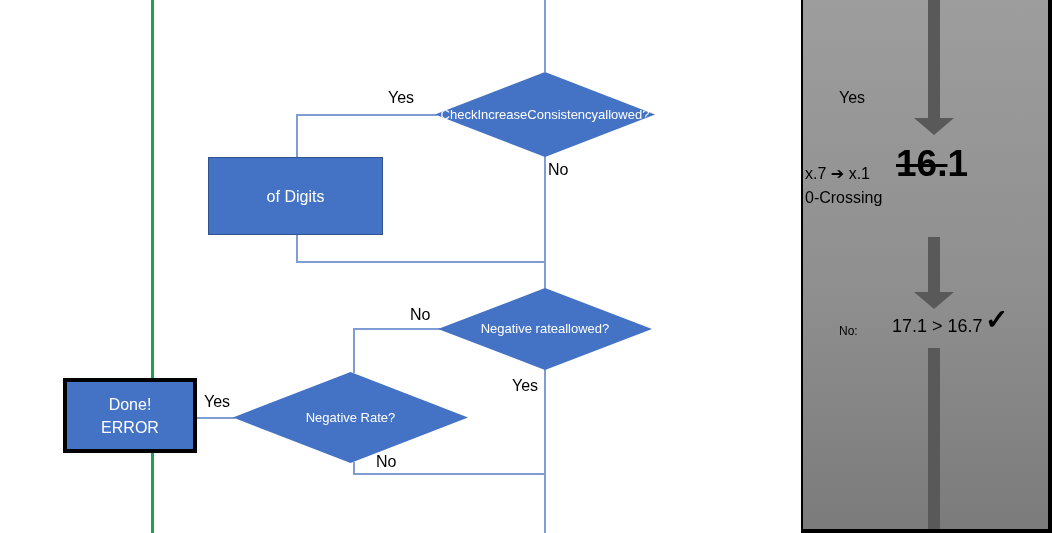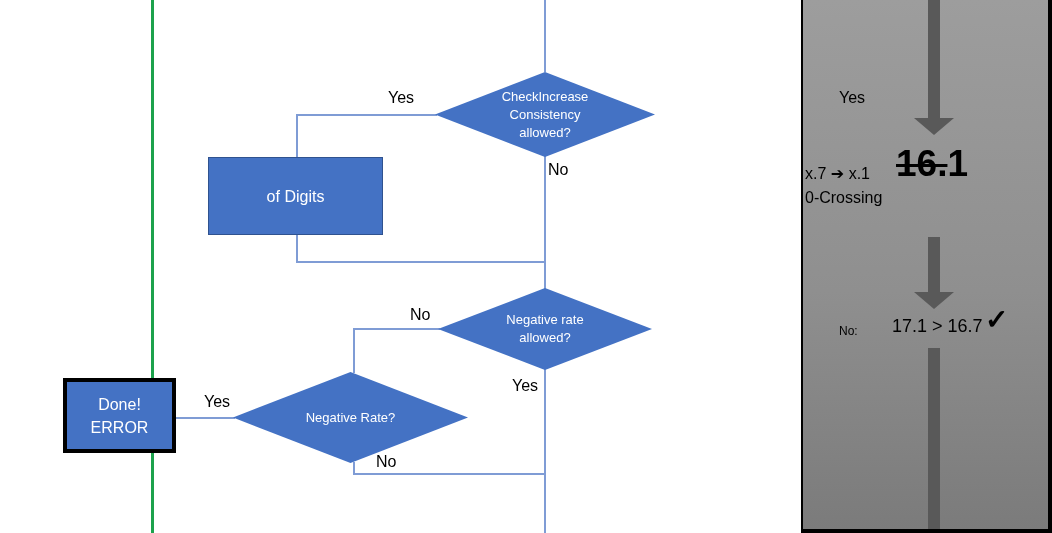--- a/index.html
+++ b/index.html
@@ -8,21 +8,21 @@
   
   .conn{position:absolute;background:#7F9CD5;}
   .conn.h{height:1.5px;}
   .conn.v{width:1.5px;}
 
   
   .green-line{position:absolute;left:151px;top:0;width:3px;height:533px;background:#1CA24C;}
 
   
   .diamond{position:absolute;background:#4472C4;clip-path:polygon(50% 0,100% 50%,50% 100%,0 50%);
-           display:flex;flex-direction:column;align-items:center;justify-content:center;
+           display:flex;flex-direction:row;align-items:center;justify-content:center;
            text-align:center;color:#fff;font-size:13px;line-height:18px;}
   .rect-node{position:absolute;background:#4472C4;border:1.5px solid #2F528F;box-sizing:border-box;
              display:flex;flex-direction:column;align-items:center;justify-content:center;
              text-align:center;color:#fff;font-size:16px;line-height:23px;}
   .done-node{position:absolute;background:#4472C4;border:4px solid #000;box-sizing:border-box;
              display:flex;flex-direction:column;align-items:center;justify-content:center;
              text-align:center;color:#fff;font-size:16px;line-height:23px;}
 
   .elabel{position:absolute;color:#000;font-size:16px;}
 
@@ -76,21 +76,21 @@
 
   <div class="diamond" style="left:438px;top:288px;width:214px;height:82px">
     <div>Negative rate</div>
     <div>allowed?</div>
   </div>
 
   <div class="diamond" style="left:233px;top:372px;width:235px;height:91px">
     <div>Negative Rate?</div>
   </div>
 
-  <div class="done-node" style="left:63px;top:378px;width:113px;height:75px">
+  <div class="done-node" style="left:63px;top:378px;width:134px;height:75px">
     <div>Done!</div>
     <div>ERROR</div>
   </div>
 
   <div class="elabel" style="left:388px;top:89px">Yes</div>
   <div class="elabel" style="left:548px;top:161px">No</div>
   <div class="elabel" style="left:410px;top:306px">No</div>
   <div class="elabel" style="left:512px;top:377px">Yes</div>
   <div class="elabel" style="left:204px;top:393px">Yes</div>
   <div class="elabel" style="left:376px;top:453px">No</div>

